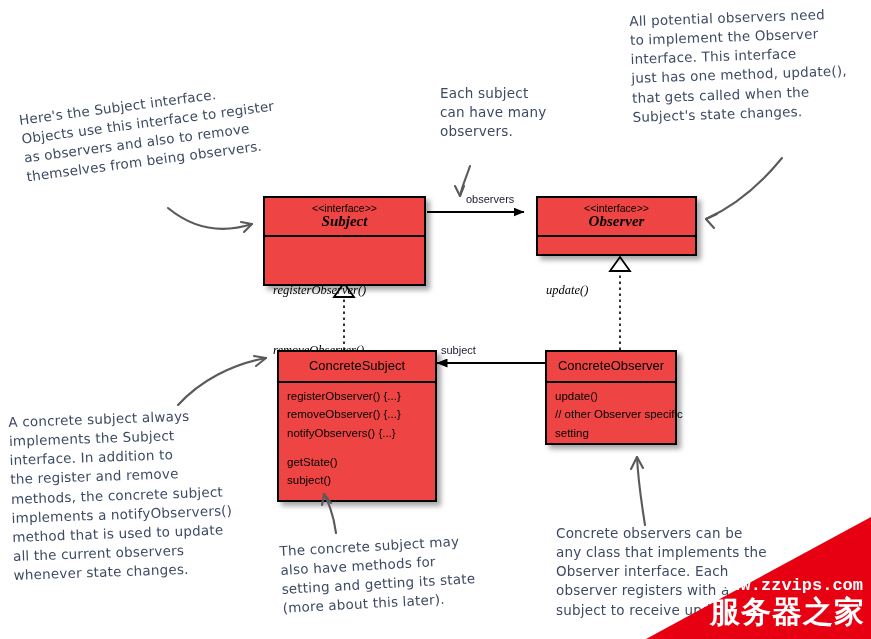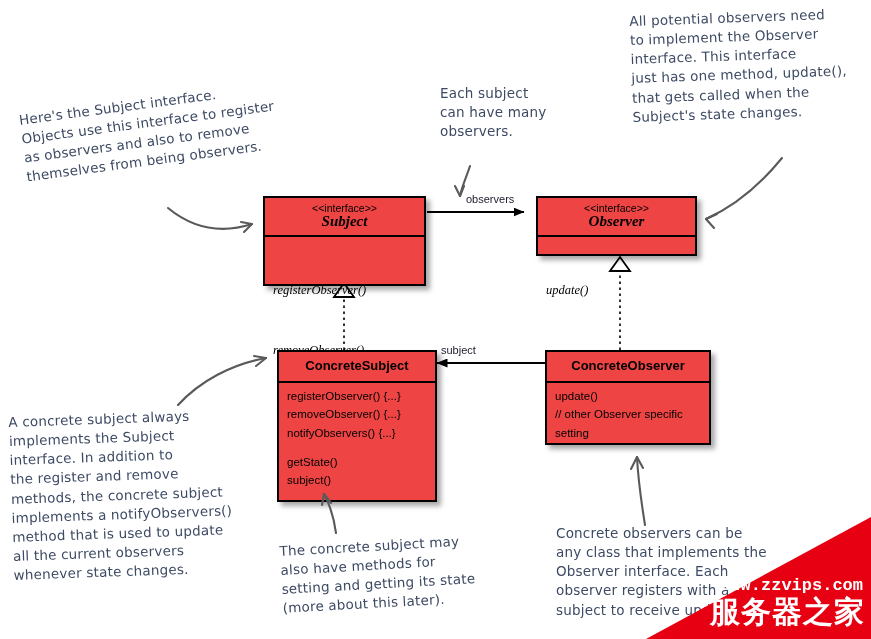--- a/index.html
+++ b/index.html
@@ -37,21 +37,21 @@
     display:block;
     font-family:"Liberation Serif", serif;
     font-style:italic;
     font-weight:bold;
     font-size:15px;
     color:#000;
     margin-top:-1px;
   }
   .cls-name-bold{
     display:block;
-    font-weight:bold;
+    font-weight:normal;
     font-size:13px;
     color:#000;
     padding:3px 0 2px 0;
     text-align:center;
   }
   .uml-body{padding:4px 0 5px 0;}
   .member{
     font-size:11.5px;
     color:#000;
     padding:2px 0 2px 8px;
@@ -177,21 +177,21 @@
     <div class="uml-body">
       <div class="member">registerObserver() {...}</div>
       <div class="member">removeObserver() {...}</div>
       <div class="member">notifyObservers() {...}</div>
       <div class="member spacer"></div>
       <div class="member">getState()</div>
       <div class="member">subject()</div>
     </div>
   </div>
 
-  <div class="uml-box" style="left:545px;top:350px;width:166px;height:95px;">
+  <div class="uml-box" style="left:545px;top:350px;width:132px;height:95px;">
     <div class="uml-head">
       <span class="cls-name-bold">ConcreteObserver</span>
     </div>
     <div class="uml-body">
       <div class="member">update()</div>
       <div class="member">// other Observer specific</div>
       <div class="member">setting</div>
     </div>
   </div>
 

